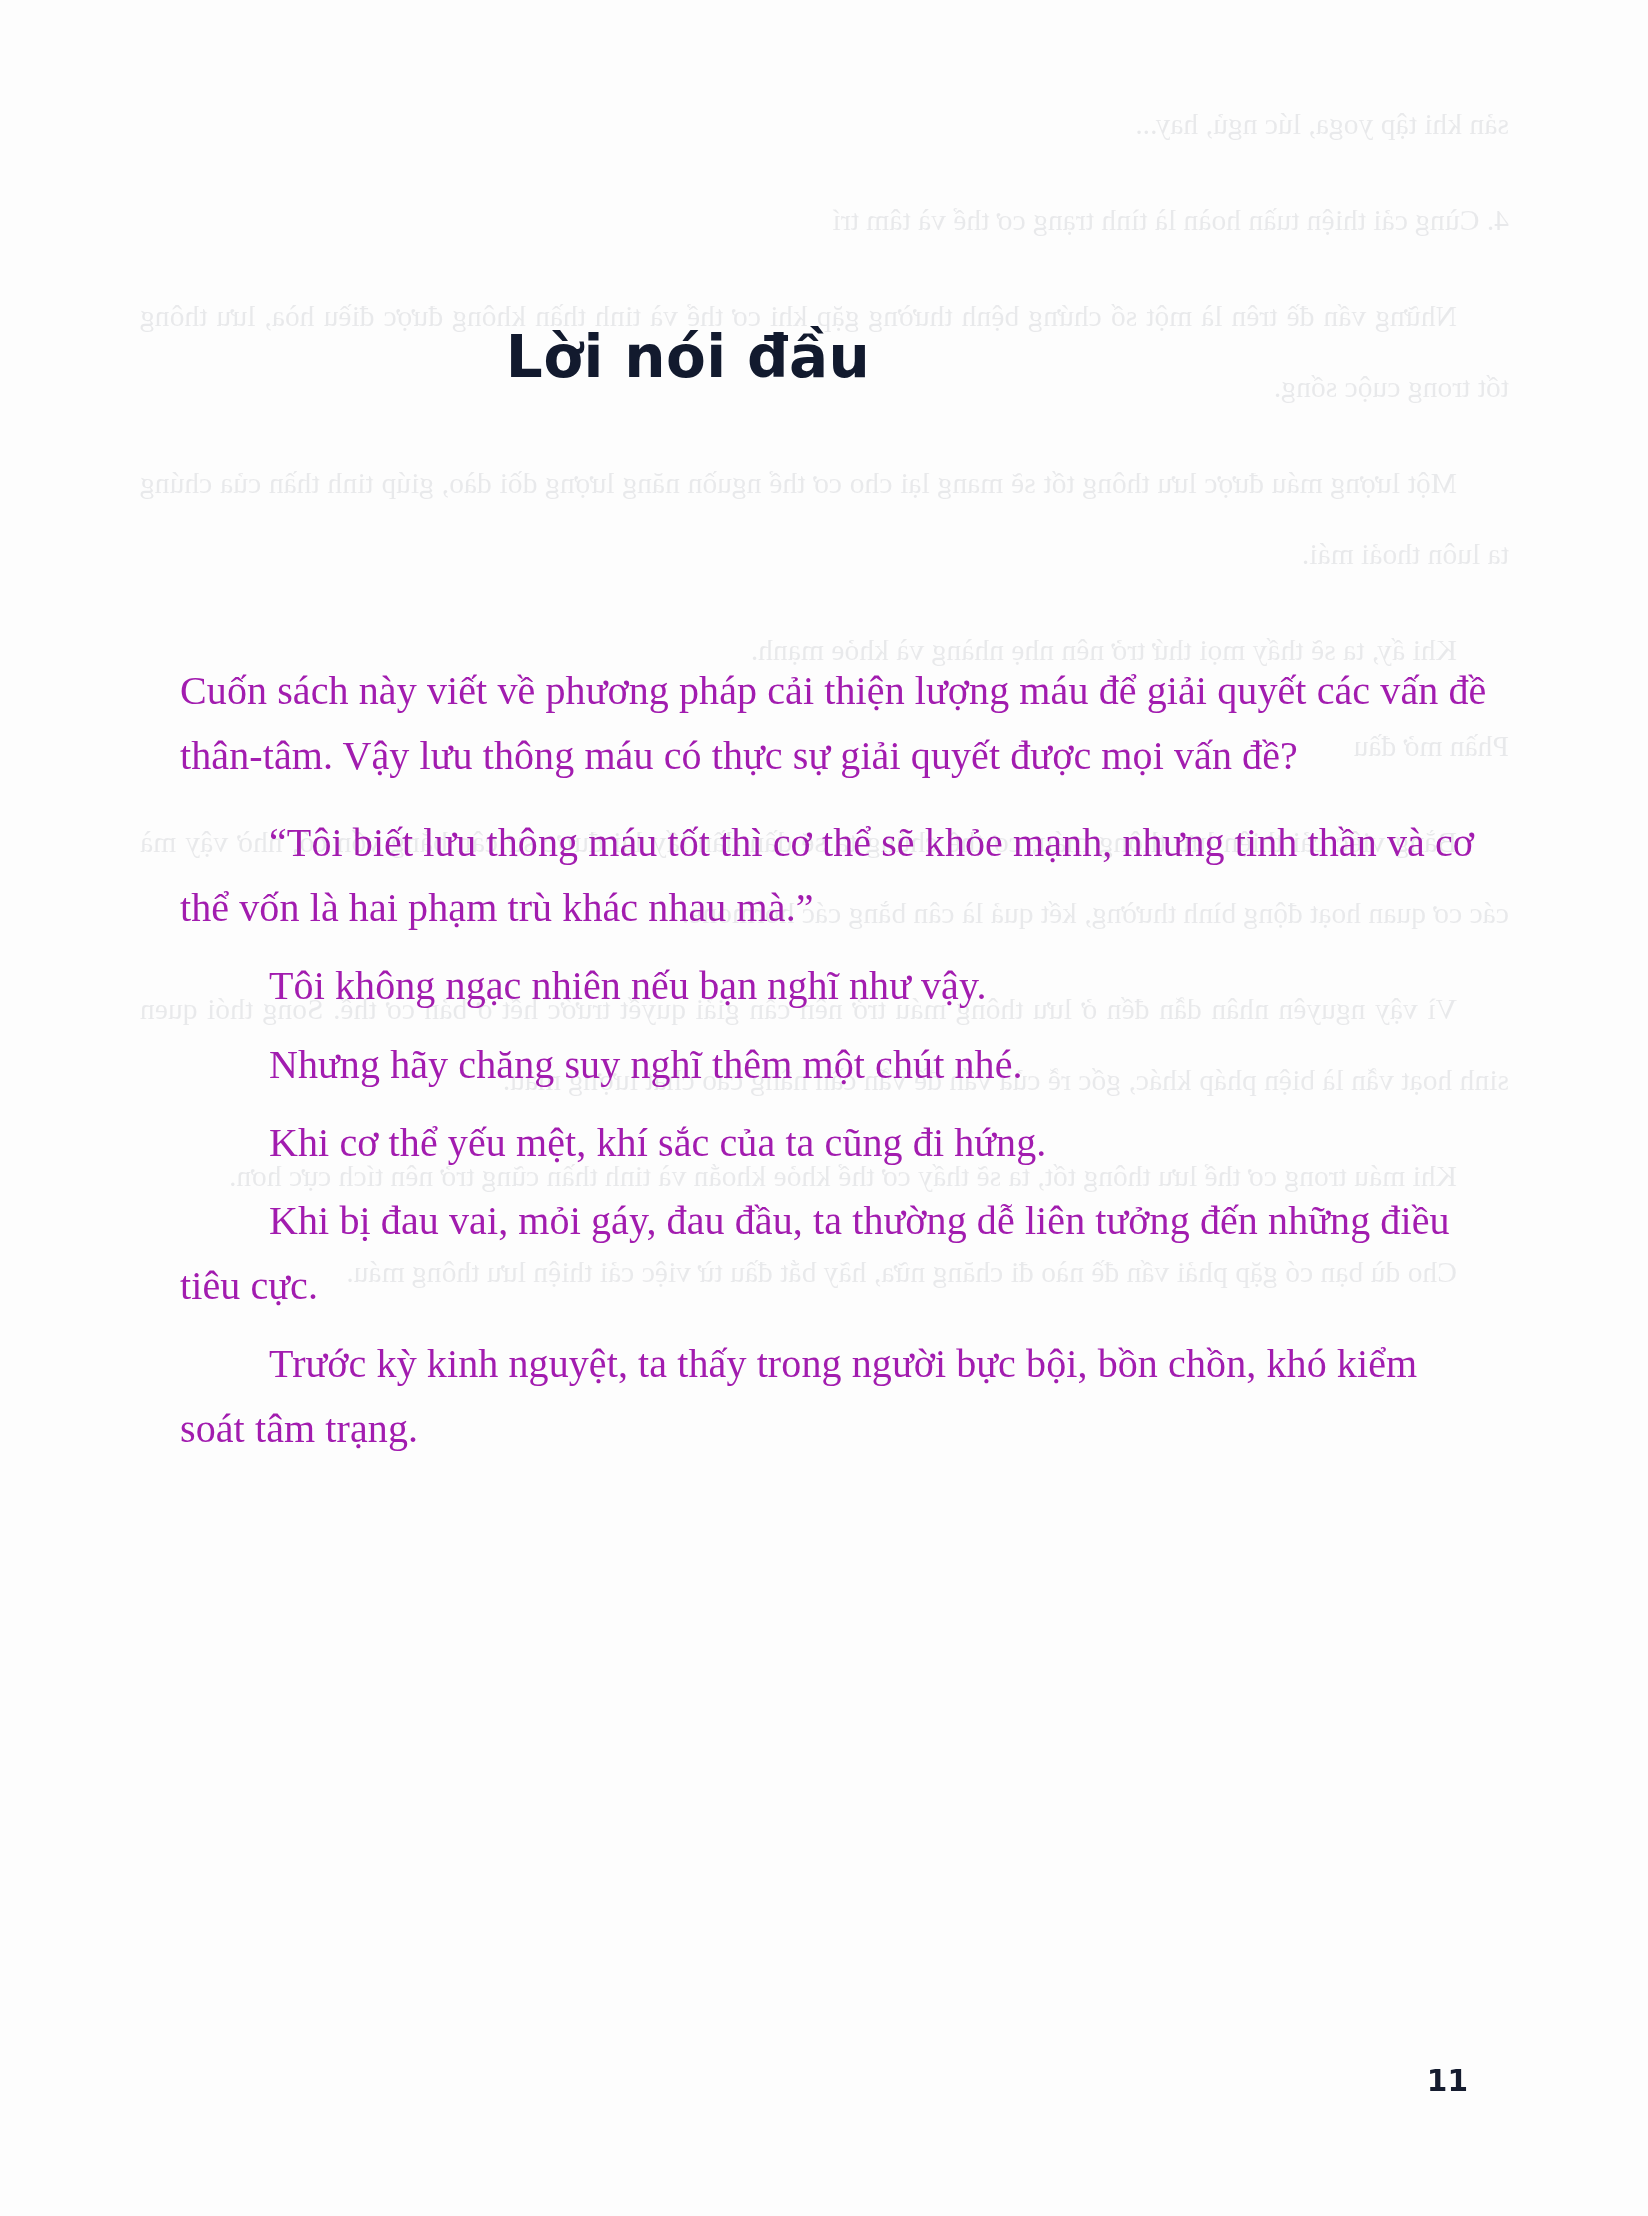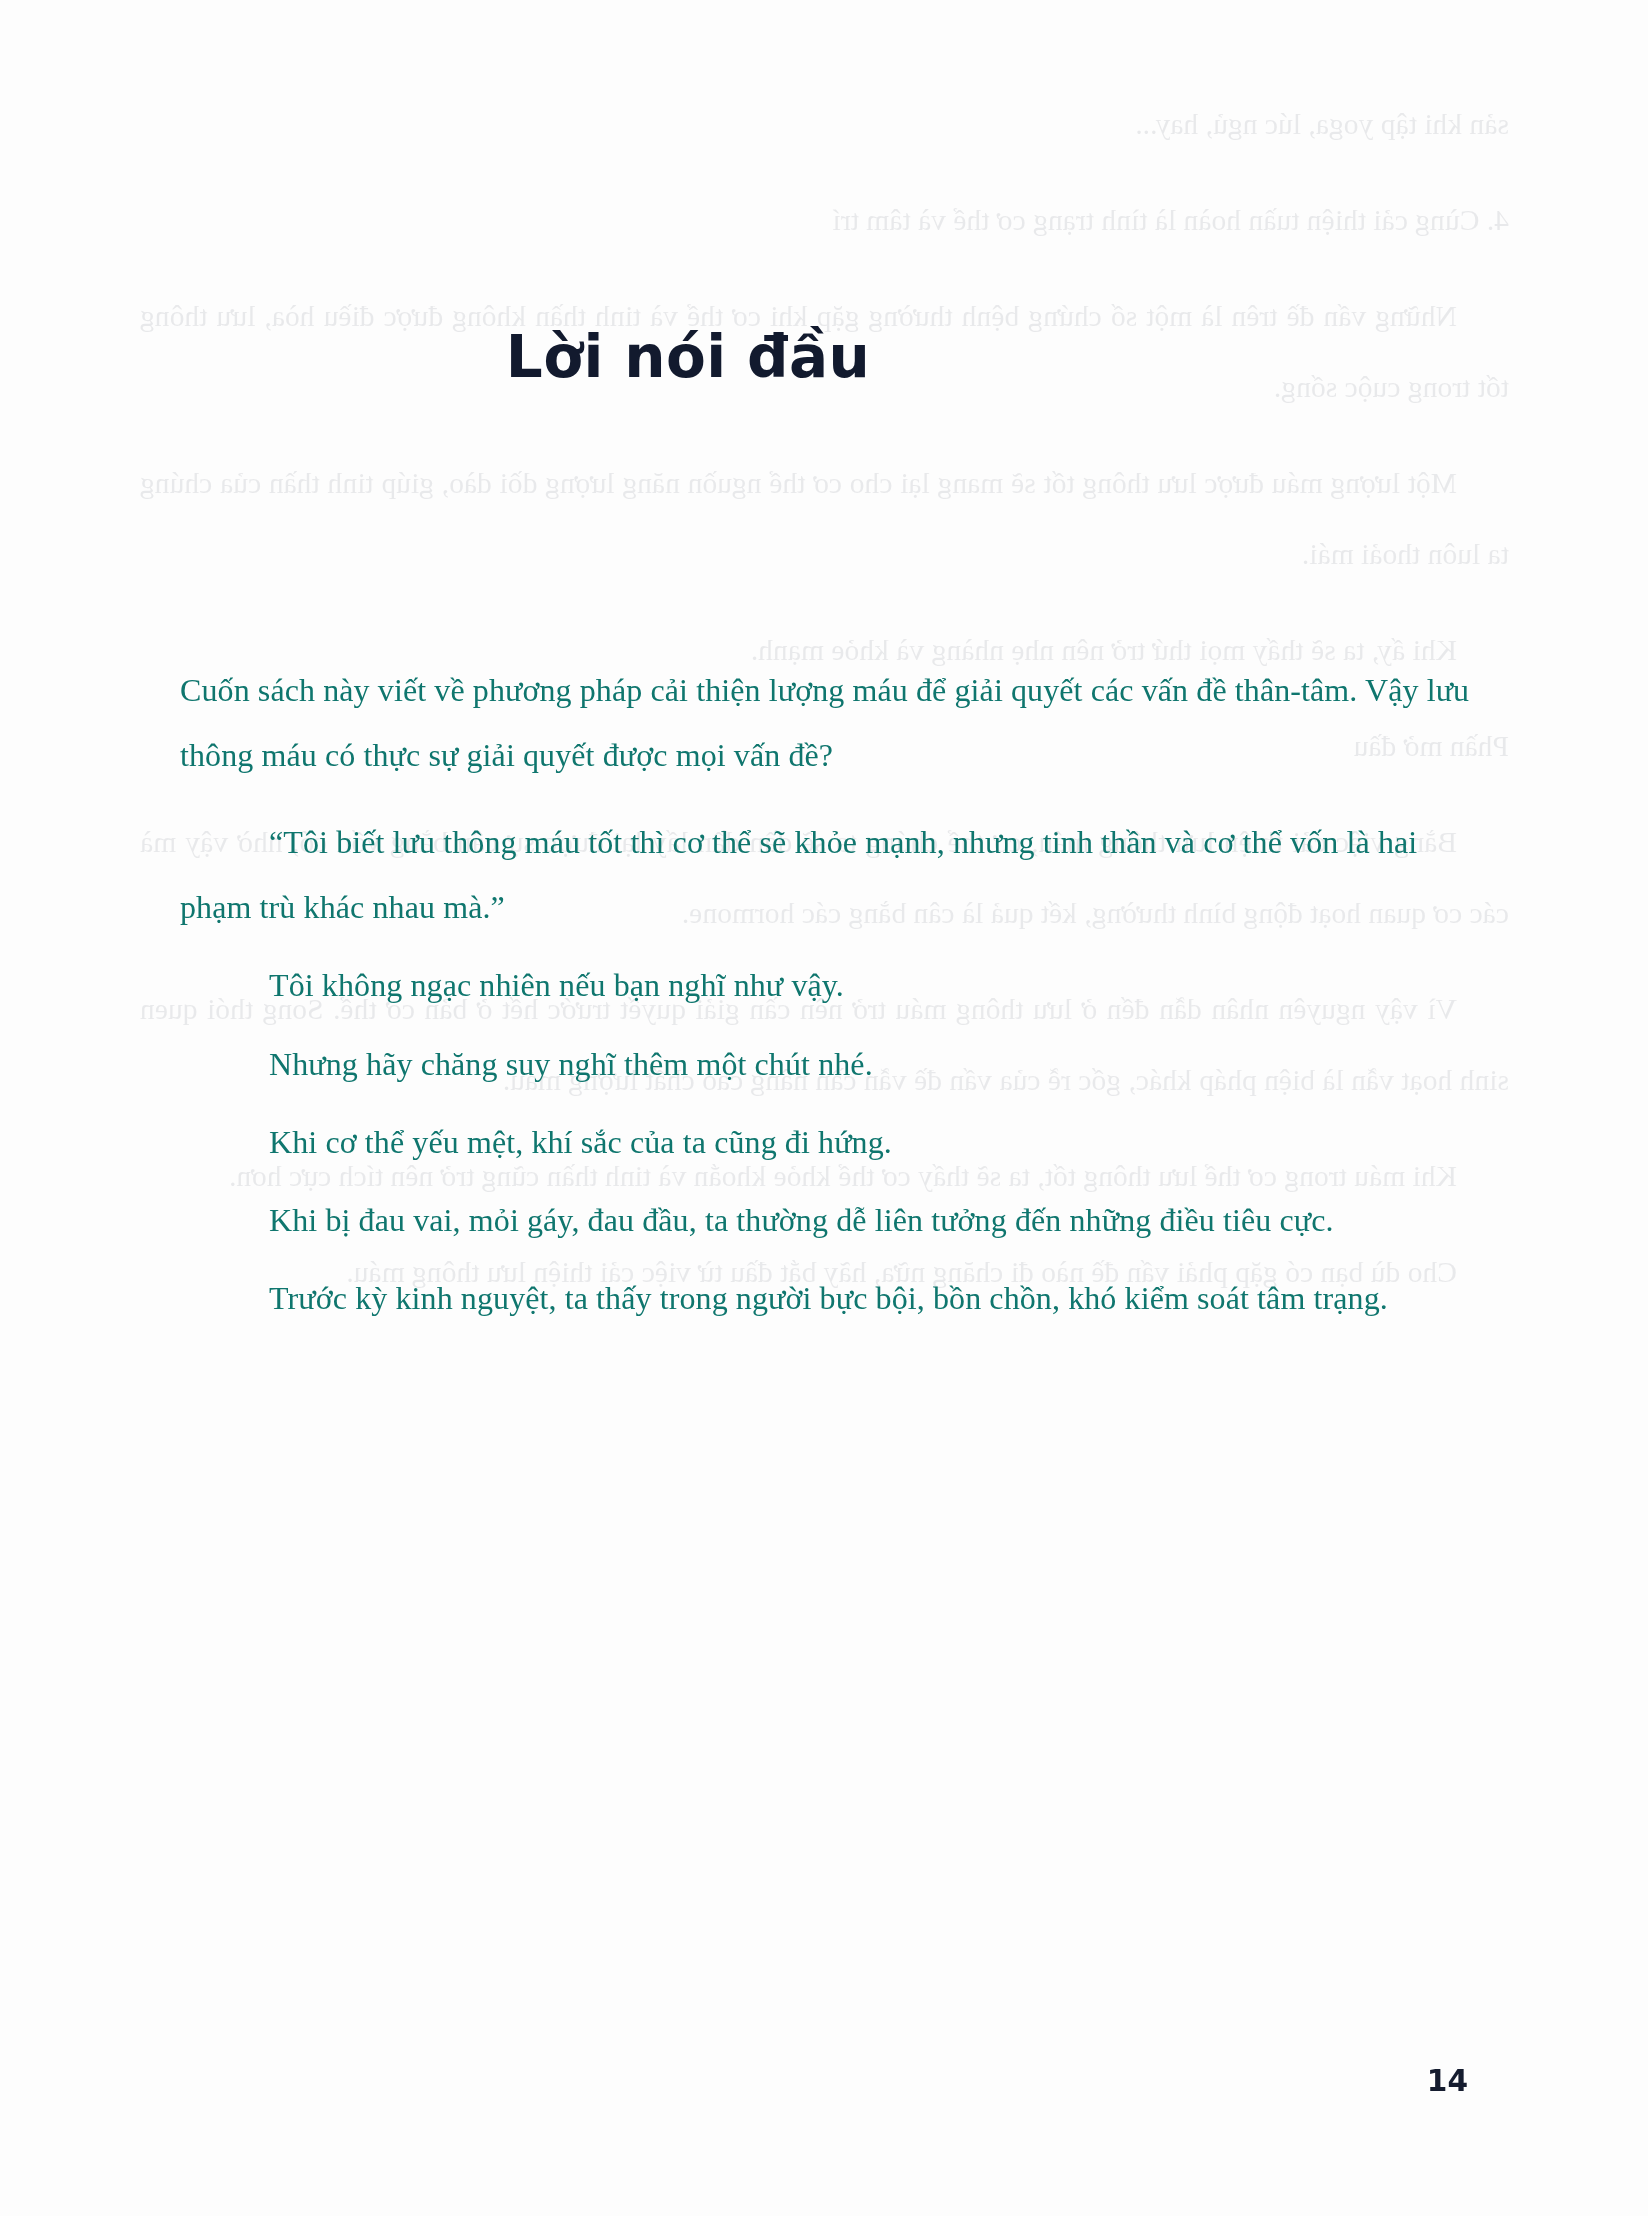--- a/index.html
+++ b/index.html
@@ -63,23 +63,23 @@
 
   
   .body {
     position: absolute;
     top: 658px;
     left: 180px;
     width: 1308px;
   }
   .body p {
     margin: 0 0 13.3px 0;
-    font-size: 32px;
+    font-size: 40px;
     line-height: 65px;
-    color: #0f766e;
+    color: #a21caf;
     letter-spacing: 0.1px;
   }
   .body p.indent { text-indent: 89px; }
   .body p.lead { margin-bottom: 22px; }
 
   
   .folio {
     position: absolute;
     right: 181px;
     bottom: 118px;
@@ -112,16 +112,16 @@
   <div class="body">
     <p class="lead">Cuốn sách này viết về phương pháp cải thiện lượng máu để giải quyết các vấn đề thân-tâm. Vậy lưu thông máu có thực sự giải quyết được mọi vấn đề?</p>
     <p class="indent">“Tôi biết lưu thông máu tốt thì cơ thể sẽ khỏe mạnh, nhưng tinh thần và cơ thể vốn là hai phạm trù khác nhau mà.”</p>
     <p class="indent">Tôi không ngạc nhiên nếu bạn nghĩ như vậy.</p>
     <p class="indent">Nhưng hãy chăng suy nghĩ thêm một chút nhé.</p>
     <p class="indent">Khi cơ thể yếu mệt, khí sắc của ta cũng đi hứng.</p>
     <p class="indent">Khi bị đau vai, mỏi gáy, đau đầu, ta thường dễ liên tưởng đến những điều tiêu cực.</p>
     <p class="indent">Trước kỳ kinh nguyệt, ta thấy trong người bực bội, bồn chồn, khó kiểm soát tâm trạng.</p>
   </div>
 
-  <div class="folio">14</div>
+  <div class="folio">11</div>
 
 </div>
 
 
 </body></html>

